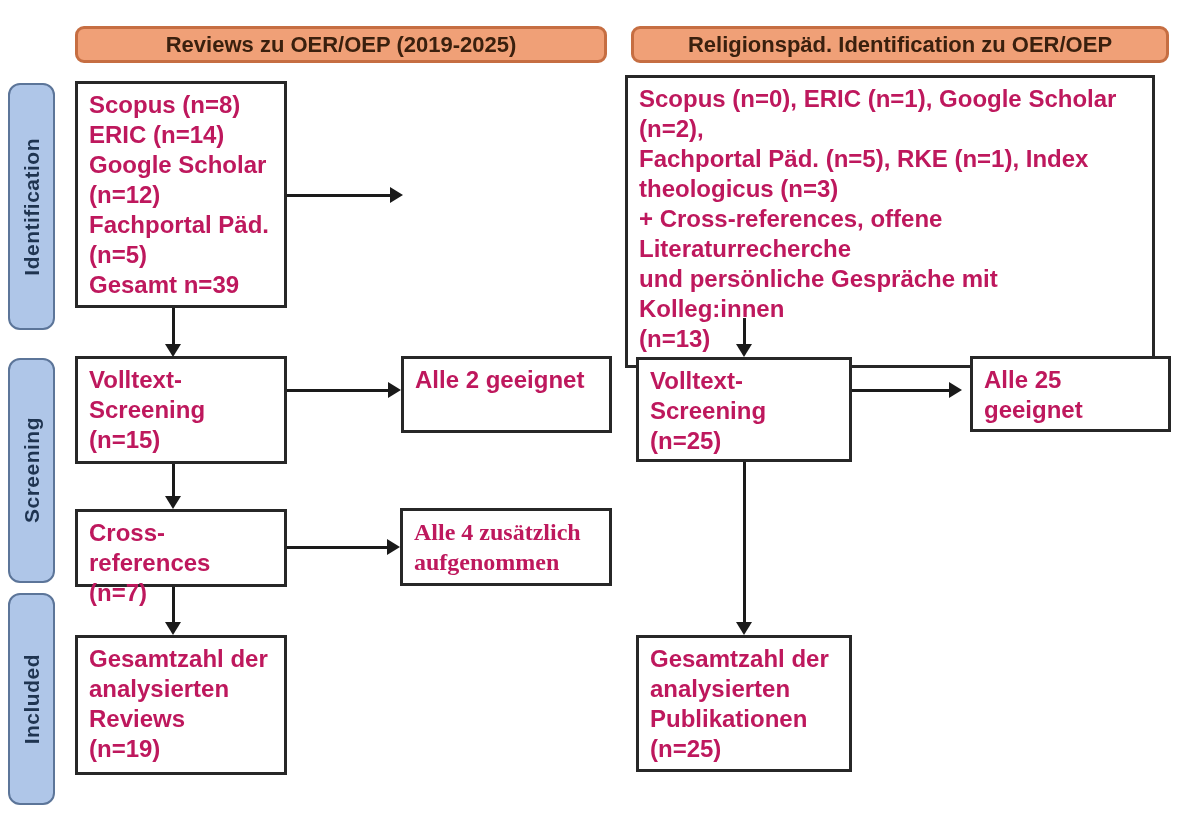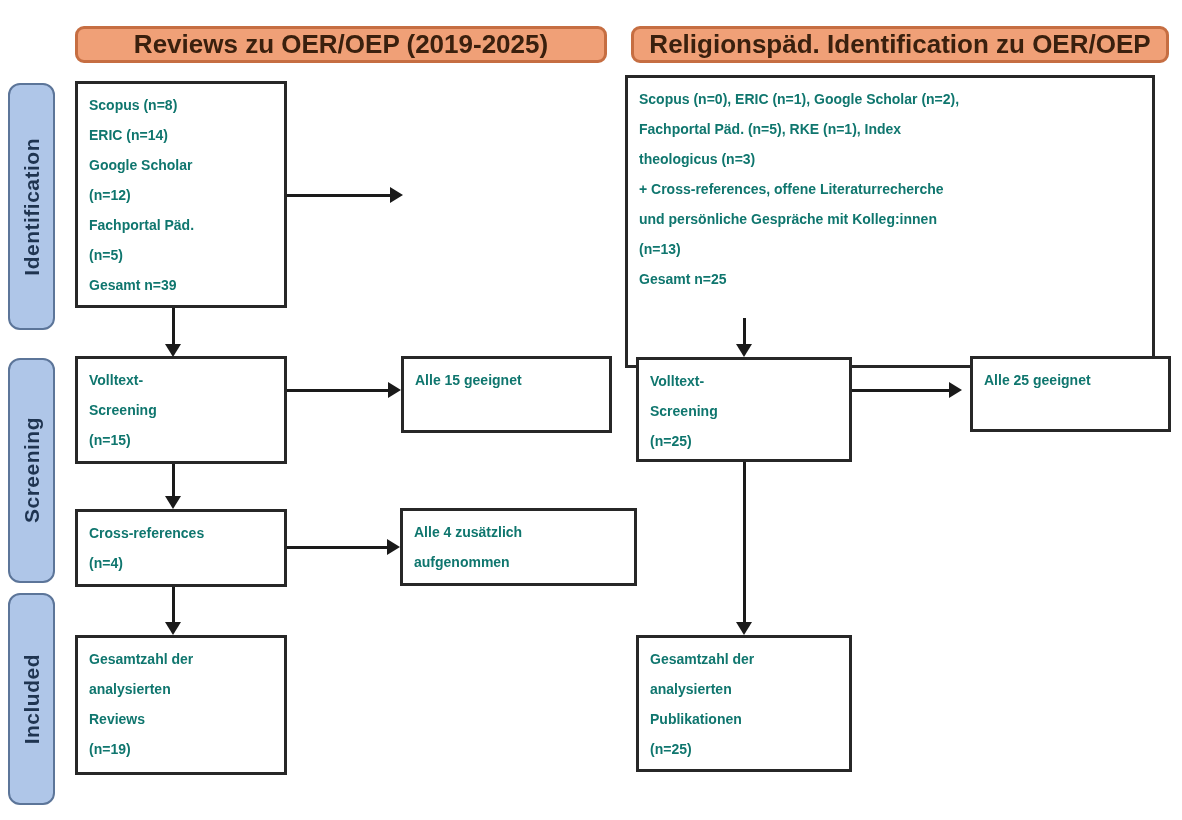--- a/index.html
+++ b/index.html
@@ -14,21 +14,21 @@
   
   .col-header {
     position: absolute;
     height: 37px;
     background: #F0A077;
     border: 3px solid #C66E42;
     border-radius: 9px;
     display: flex;
     align-items: center;
     justify-content: center;
-    font-size: 26px;
+    font-size: 22px;
     font-weight: bold;
     color: #3A200E;
     box-sizing: border-box;
   }
   
   .stage {
     position: absolute;
     left: 8px;
     width: 47px;
     background: #AFC6E8;
@@ -47,24 +47,24 @@
     color: #1F3450;
     letter-spacing: 0.5px;
   }
   
   .box {
     position: absolute;
     background: #ffffff;
     border: 3px solid #272727;
     box-sizing: border-box;
     padding: 6px 11px;
-    font-size: 14px;
+    font-size: 24px;
     font-weight: bold;
     line-height: 30px;
-    color: #0f766e;
+    color: #be185d;
     white-space: pre-line;
   }
   
   .vline { position: absolute; width: 3px; background: #1A1A1A; }
   .hline { position: absolute; height: 3px; background: #1A1A1A; }
   .head-down {
     position: absolute; width: 0; height: 0;
     border-left: 8px solid transparent;
     border-right: 8px solid transparent;
     border-top: 13px solid #1A1A1A;
@@ -97,24 +97,24 @@
   <div class="box" style="left:75px; top:81px; width:212px; height:227px;">Scopus (n=8)
 ERIC (n=14)
 Google Scholar
 (n=12)
 Fachportal Päd.
 (n=5)
 Gesamt n=39</div>
   <div class="box" style="left:75px; top:356px; width:212px; height:108px;">Volltext-
 Screening
 (n=15)</div>
-  <div class="box" style="left:401px; top:356px; width:211px; height:77px;">Alle 15 geeignet</div>
+  <div class="box" style="left:401px; top:356px; width:211px; height:77px;">Alle 2 geeignet</div>
   <div class="box" style="left:75px; top:509px; width:212px; height:78px;">Cross-references
-(n=4)</div>
-  <div class="box" style="left:400px; top:508px; width:237px; height:78px;">Alle 4 zusätzlich
+(n=7)</div>
+  <div class="box" style="left:400px; top:508px; width:212px; height:78px;font-family:Liberation Serif, serif;">Alle 4 zusätzlich
 aufgenommen</div>
   <div class="box" style="left:75px; top:635px; width:212px; height:140px;">Gesamtzahl der
 analysierten
 Reviews
 (n=19)</div>
 
   <div class="box" style="left:625px; top:75px; width:530px; height:293px;">Scopus (n=0), ERIC (n=1), Google Scholar (n=2),
 Fachportal Päd. (n=5), RKE (n=1), Index
 theologicus (n=3)
 + Cross-references, offene Literaturrecherche

